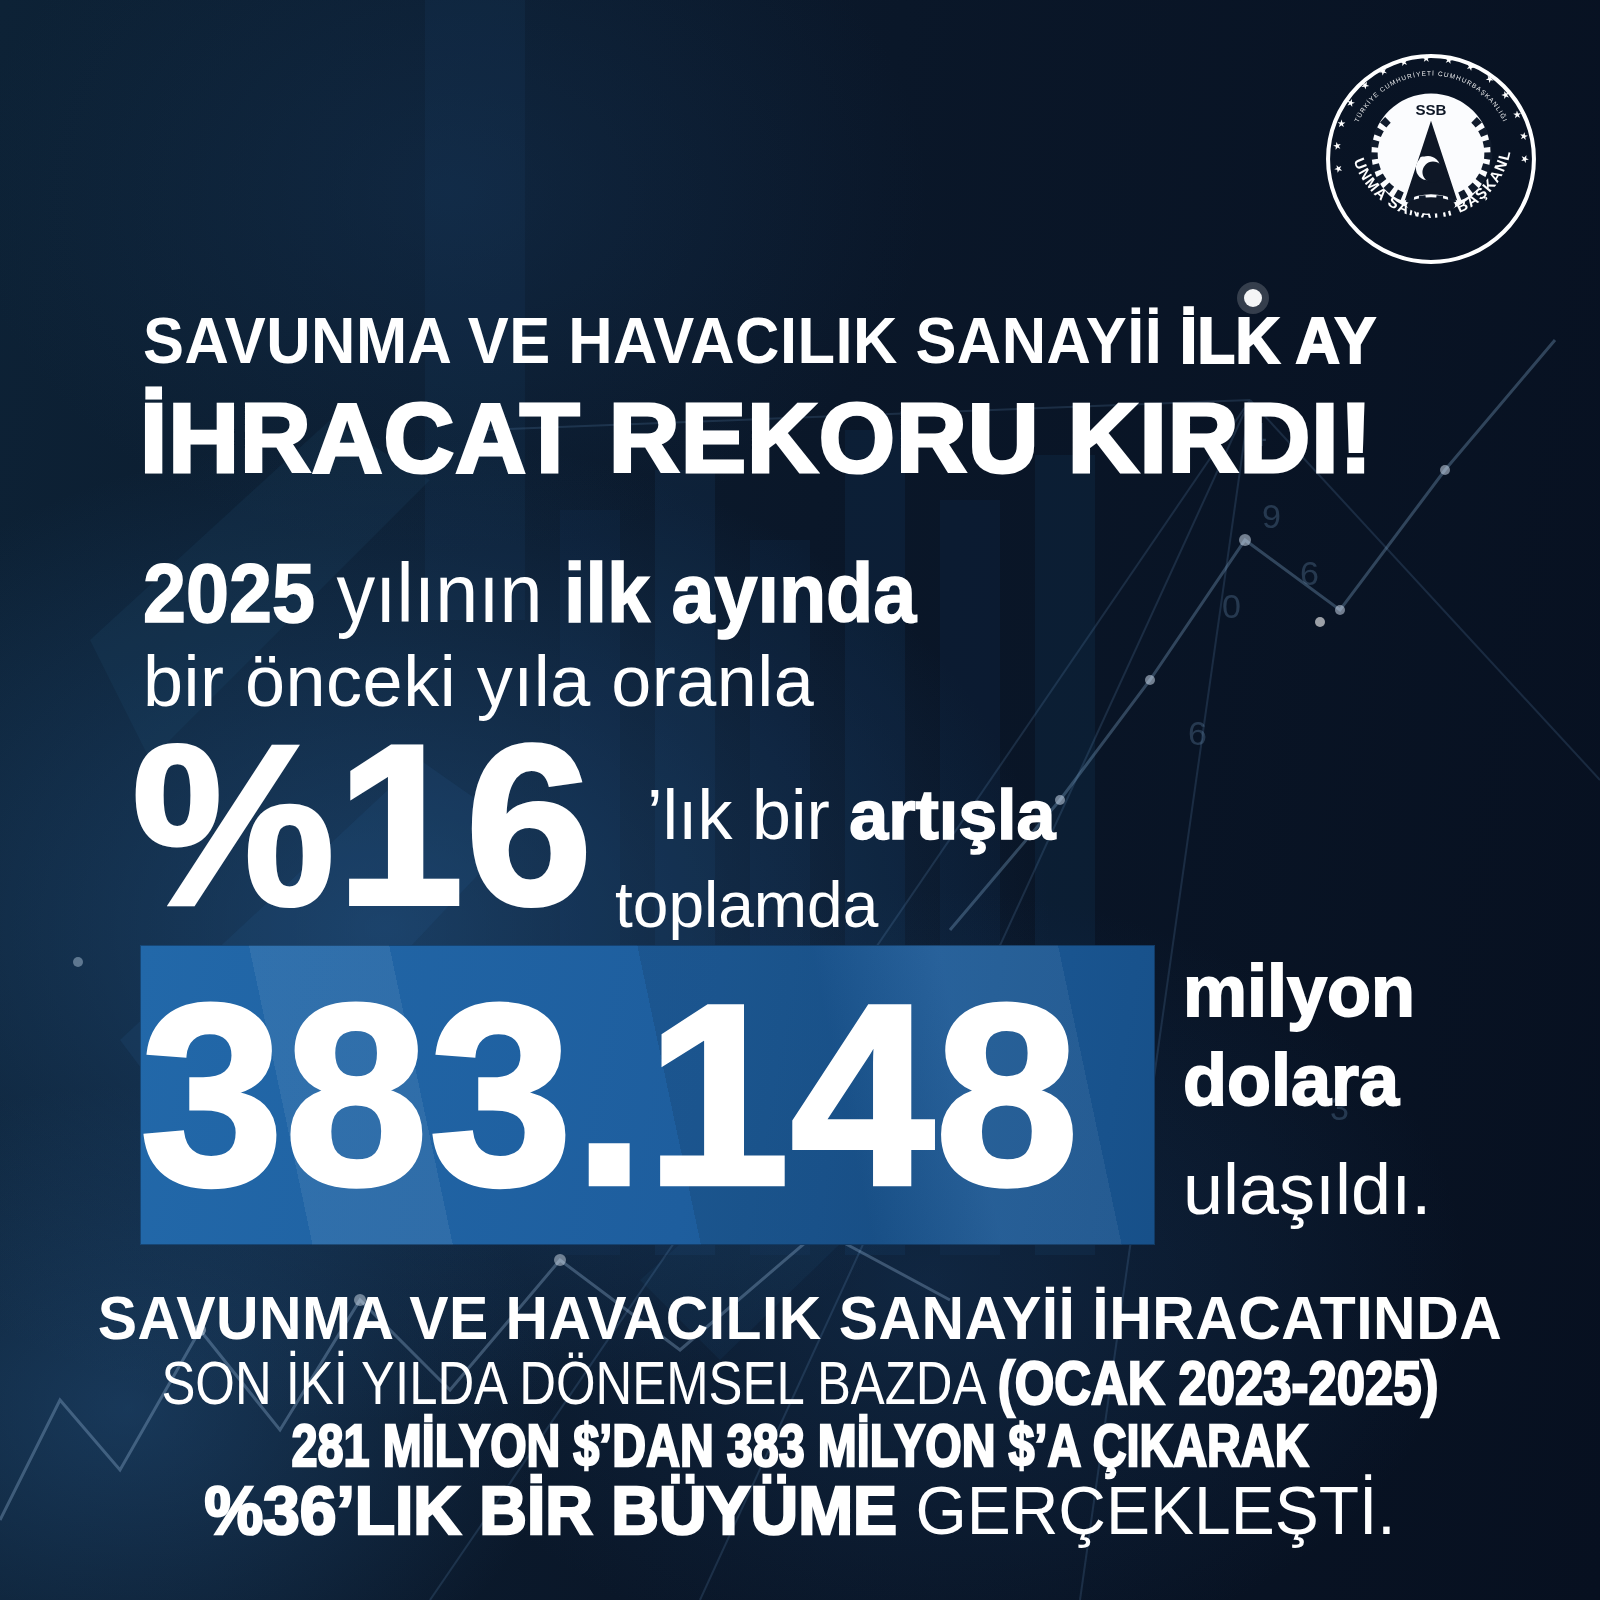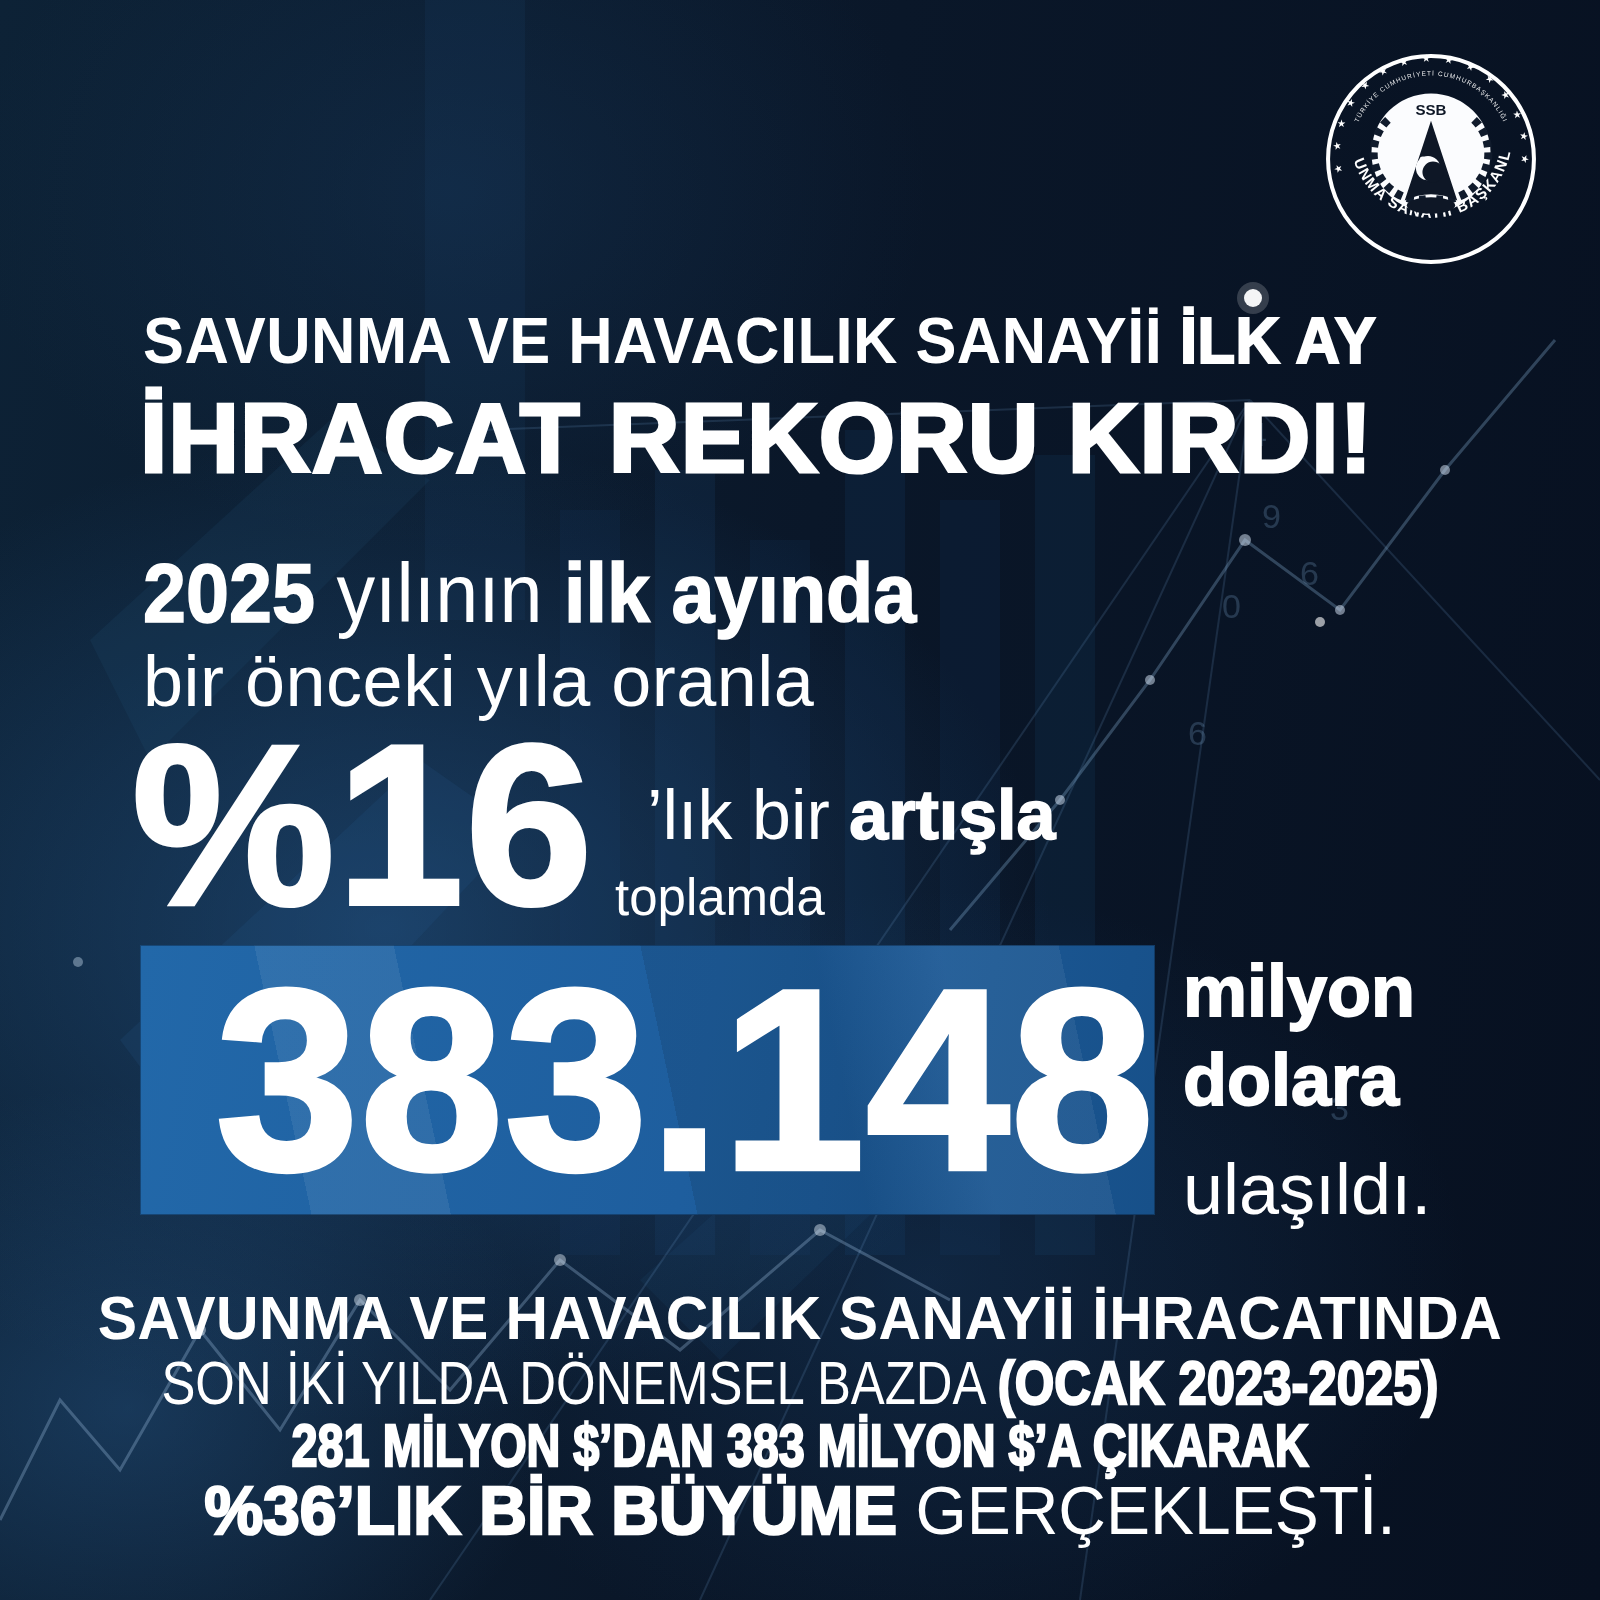--- a/index.html
+++ b/index.html
@@ -26,25 +26,25 @@
   
   .lead1{left:143px;top:545px;font-size:84px;transform:scaleX(.92);transform-origin:left top;}
   .lead1 .b,.lead2 .b{font-weight:700;-webkit-text-stroke:1.6px #fff;}
   .lead1 .l{font-weight:400;}
   .lead2{left:143px;top:640px;font-size:72px;font-weight:400;letter-spacing:.5px;}
   .pct{left:132px;top:711px;font-size:228px;line-height:1;font-weight:700;
        -webkit-text-stroke:4px #fff;letter-spacing:2px;}
   .pside1{left:615px;top:775px;font-size:70px;margin-left:32px;}
   .pside1 .l,.pside2{font-weight:400;}
   .pside1 .b{font-weight:700;-webkit-text-stroke:1.6px #fff;}
-  .pside2{left:615px;top:868px;font-size:51px;}
+  .pside2{left:615px;top:868px;font-size:64px;}
   
   .banner{
-    position:absolute;left:140px;top:945px;width:1015px;height:270px;
-    display:flex;align-items:center;justify-content:flex-end;
+    position:absolute;left:140px;top:945px;width:1015px;height:300px;
+    display:flex;align-items:center;justify-content:flex-start;
     background:
       linear-gradient(78deg, rgba(255,255,255,0) 0 16%, rgba(255,255,255,.07) 16% 29%,
         rgba(255,255,255,0) 29% 52%, rgba(0,0,0,.10) 52% 68%,
         rgba(255,255,255,.06) 80% 91%, rgba(255,255,255,0) 91%),
       linear-gradient(100deg,#2268a9 0%,#1e5e9e 55%,#175089 100%);
     box-shadow:0 0 0 1px rgba(10,30,55,.45) inset;
   }
   .amount{font-size:258px;font-weight:700;-webkit-text-stroke:4.5px #fff;
           letter-spacing:1px;line-height:1;white-space:nowrap;}
   .units{left:1183px;top:947px;font-size:72px;line-height:89px;white-space:nowrap;}

